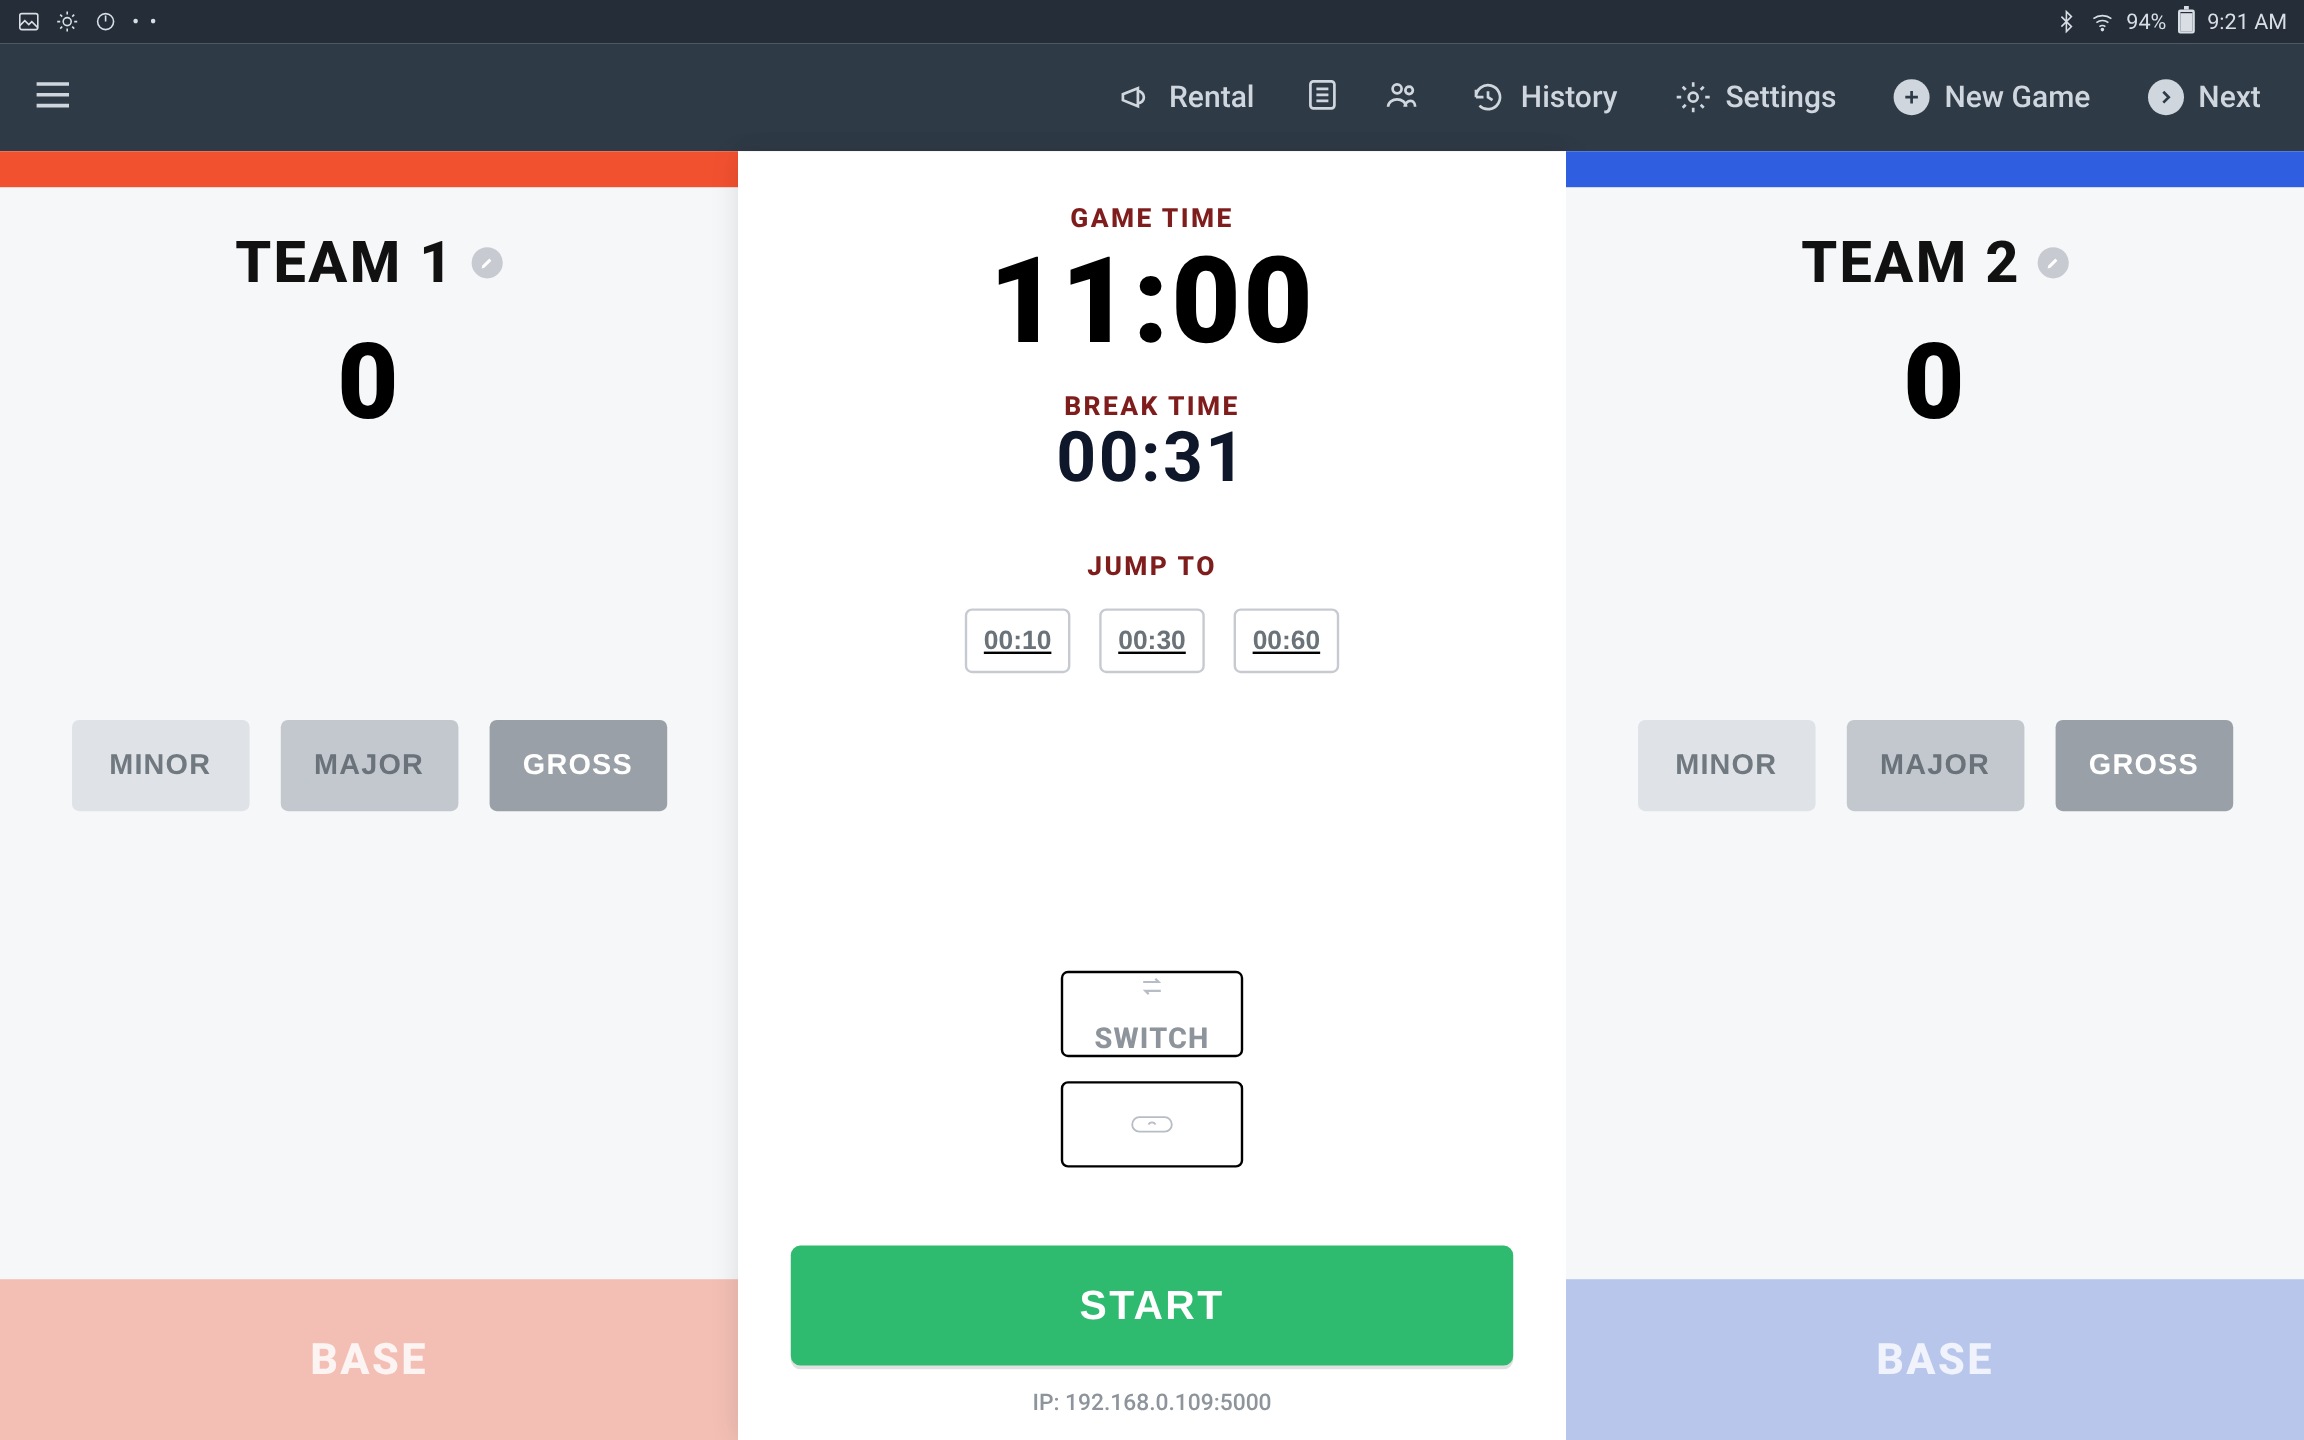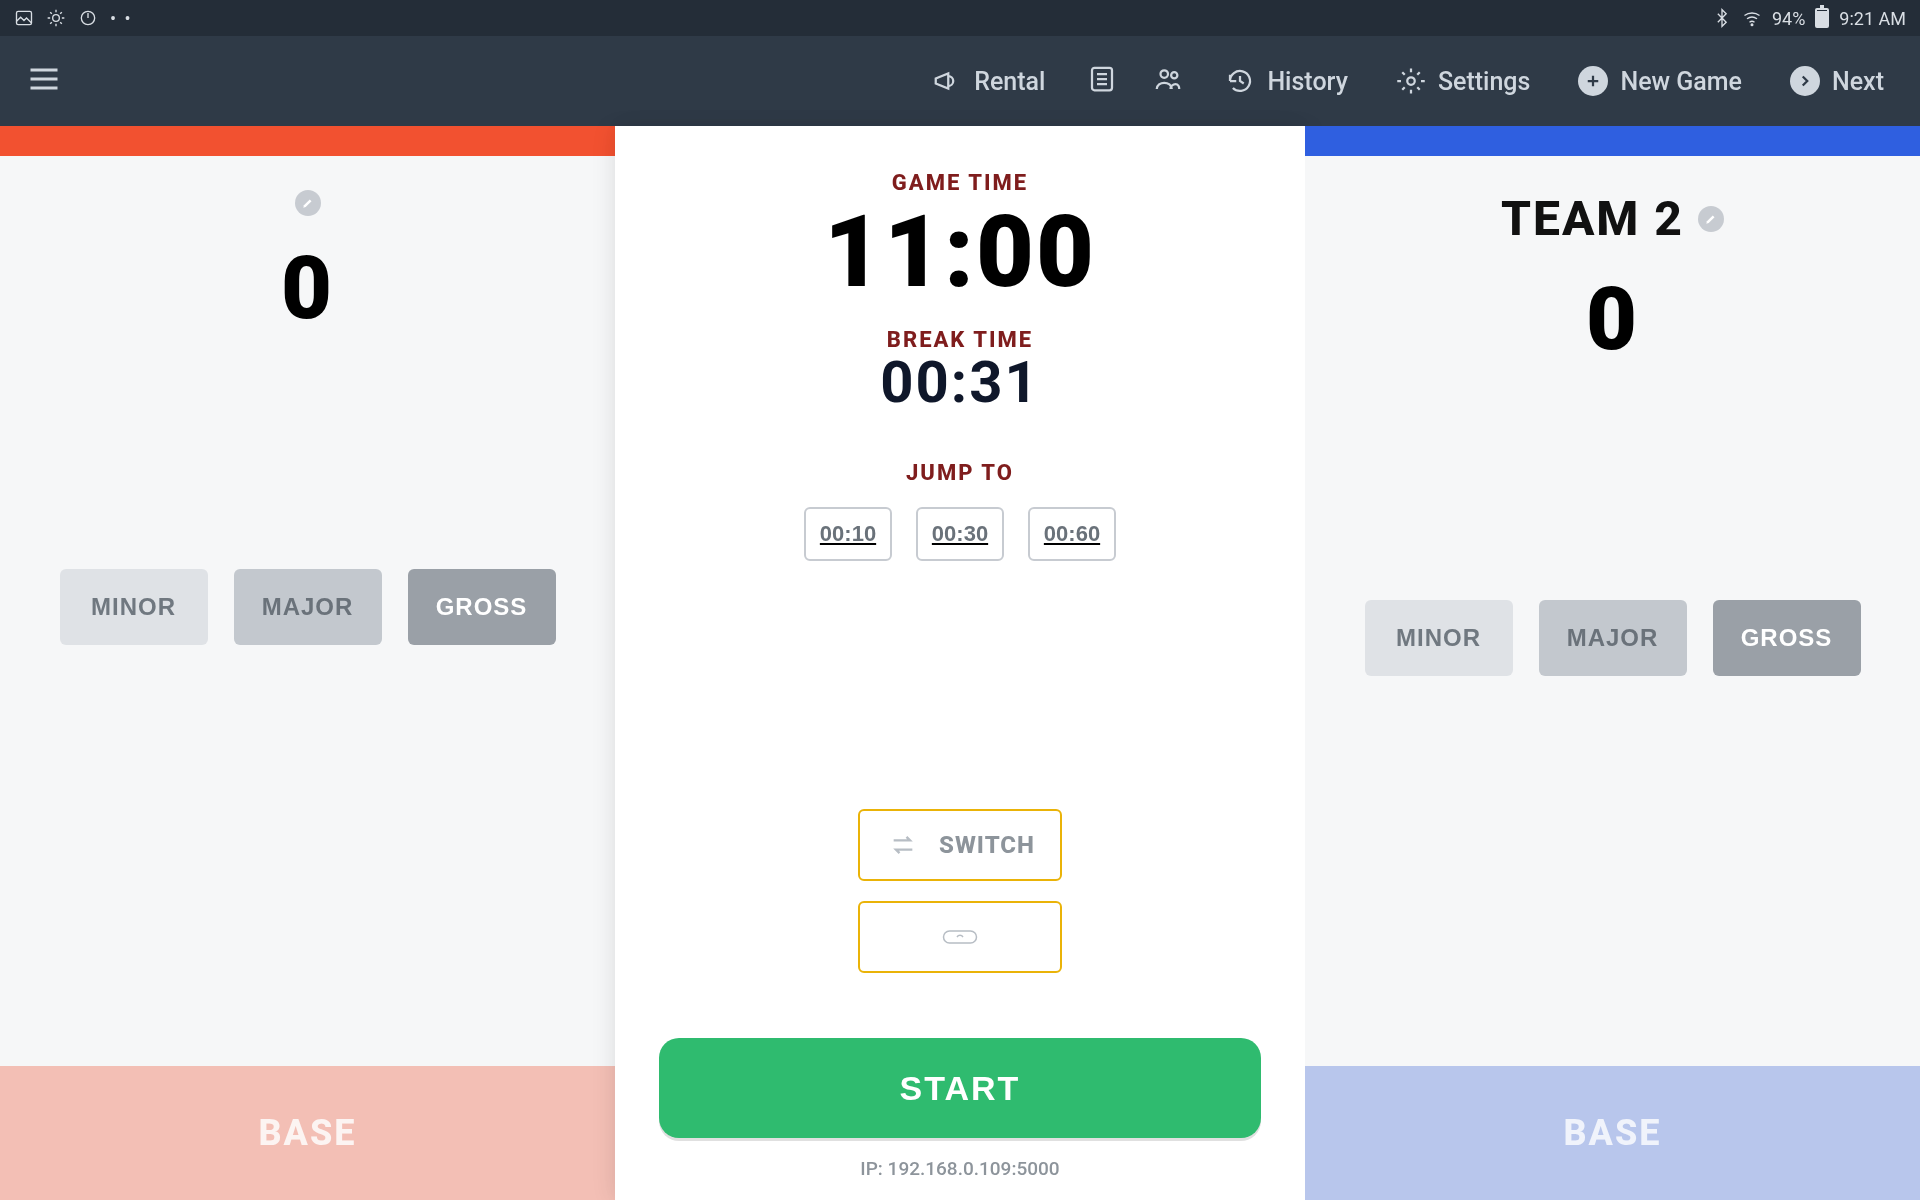--- a/index.html
+++ b/index.html
@@ -160,32 +160,32 @@
     margin-top: -4px;
   }
   .jump-row { display: flex; gap: 24px; margin-top: 22px; text-decoration: underline; }
   .jump-btn {
     width: 88px; height: 54px; border: 2px solid #c7cbd1; background: #fff;
     border-radius: 6px; font-size: 22px; font-weight: 700; color: #6a727a;
     cursor: pointer;
   }
 
   .switch-btn, .goggles-btn {
-    width: 204px; height: 72px; border: 2px solid #eab308; background: #fff;
+    width: 152px; height: 72px; border: 2px solid #000000; background: #fff;
     border-radius: 6px; display: flex; align-items: center; justify-content: center;
-    gap: 18px; cursor: pointer;
+    gap: 18px; cursor: pointer; flex-direction: column;
   }
   .switch-btn { margin-top: 248px; }
   .goggles-btn { margin-top: 20px; }
   .switch-btn span { font-size: 24px; font-weight: 800; letter-spacing: 1px; color: #8d949b; }
   .switch-btn svg, .goggles-btn svg { width: 36px; height: 28px; stroke: #b7bdc4; fill: none; stroke-width: 2; }
 
   .start-btn {
     position: absolute; bottom: 62px; left: 44px; right: 44px;
-    height: 100px; border: none; border-radius: 20px;
+    height: 100px; border: none; border-radius: 8px;
     background: #2fbb6f; color: #fff; font-size: 34px; font-weight: 800; letter-spacing: 2px;
     cursor: pointer;
     box-shadow: 0 3px 0 rgba(0,0,0,.12);
   }
   .ip-line {
     position: absolute; bottom: 20px; left: 0; right: 0;
     text-align: center; font-size: 19px; color: #8d949b; font-weight: 500;
   }
 </style>
 </head>
@@ -285,20 +285,21 @@
     </span>
     <span>Next</span>
   </div>
 </div>
 
 <div class="main">
 
   <div class="team left">
     <div class="stripe"></div>
     <div class="team-name-row">
+      <span class="team-name">TEAM 1</span>
       <span class="edit-dot">
         <svg viewBox="0 0 24 24">
             <path d="M4 20l4-1 10-10-3-3L5 16z"></path>
           </svg>
       </span>
     </div>
     <div class="score">0</div>
 
     <div class="pen-group">
       <button class="pen-btn minor">MINOR</button>

